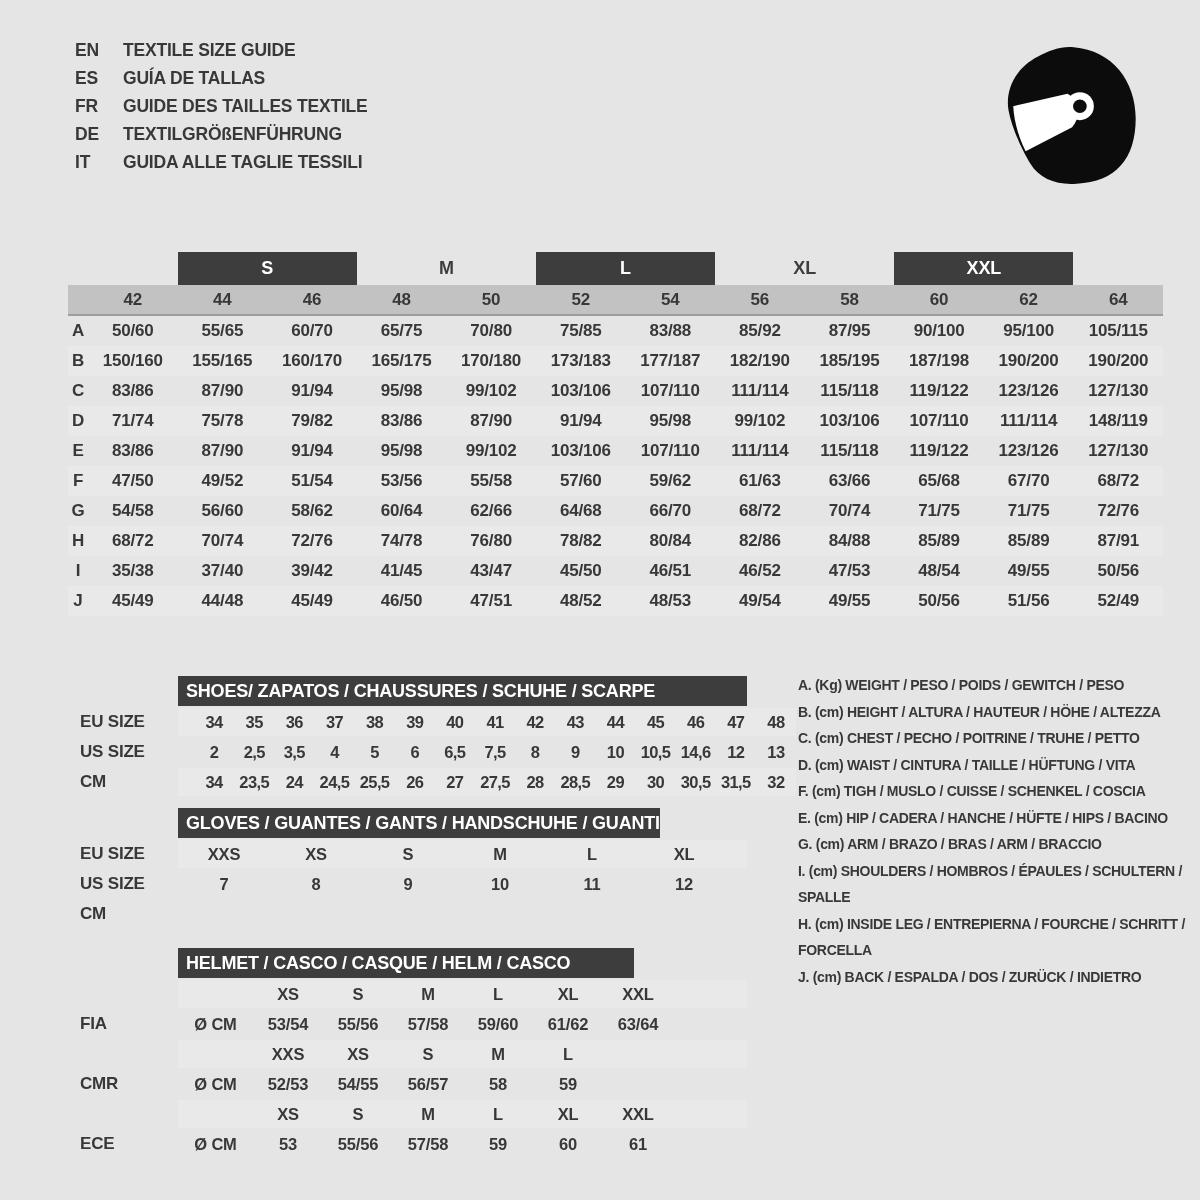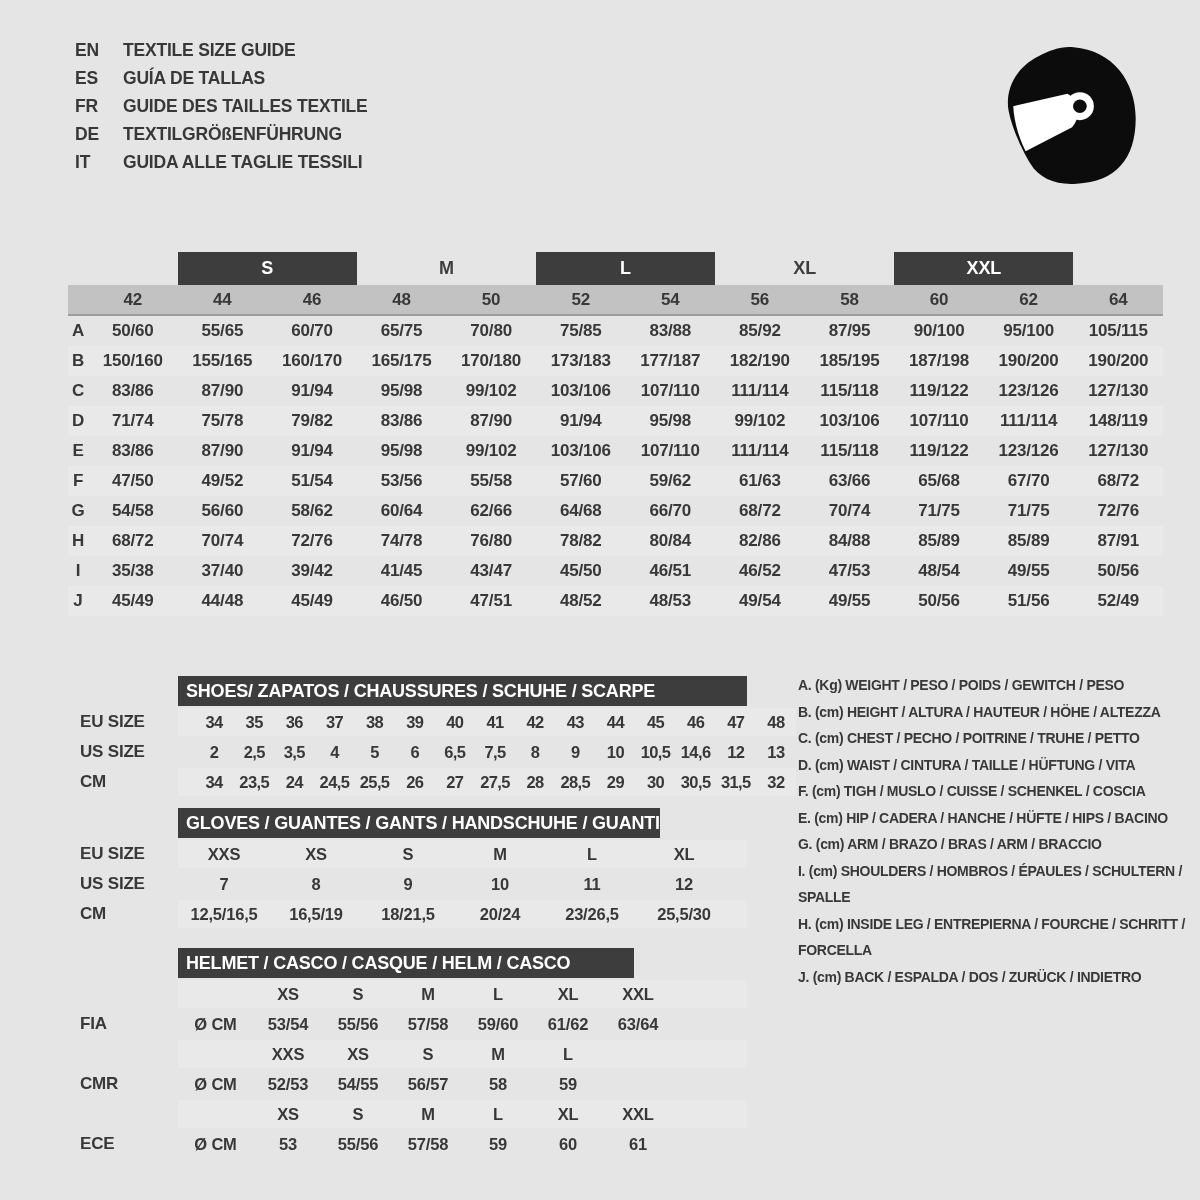--- a/index.html
+++ b/index.html
@@ -347,28 +347,20 @@
             <div class="cell">7</div>
             <div class="cell">8</div>
             <div class="cell">9</div>
             <div class="cell">10</div>
             <div class="cell">11</div>
             <div class="cell">12</div>
           </div>
         </div>
         <div class="sec-row">
           <div class="sec-label">CM</div>
-          <div class="sec-band gloves-band gray">
-            <div class="cell">12,5/16,5</div>
-            <div class="cell">16,5/19</div>
-            <div class="cell">18/21,5</div>
-            <div class="cell">20/24</div>
-            <div class="cell">23/26,5</div>
-            <div class="cell">25,5/30</div>
-          </div>
         </div>
       </div>
   </div>
 
   <div class="section" style="top:948px;">
     <div class="title-bar" style="width:456px;box-sizing:border-box;">HELMET / CASCO / CASQUE / HELM / CASCO</div>
     <div>
         <div class="sec-row">
           <div class="sec-label"></div>
           <div class="sec-band helmet-band gray">

